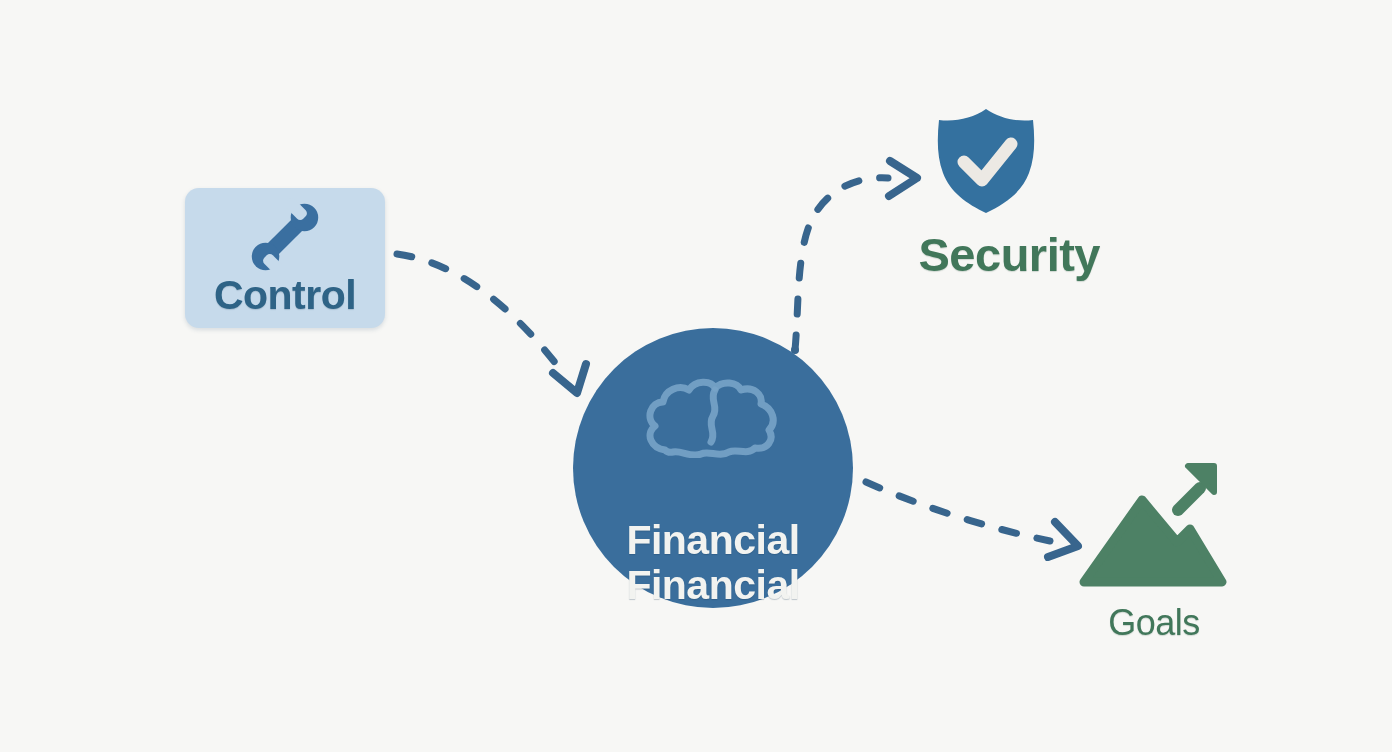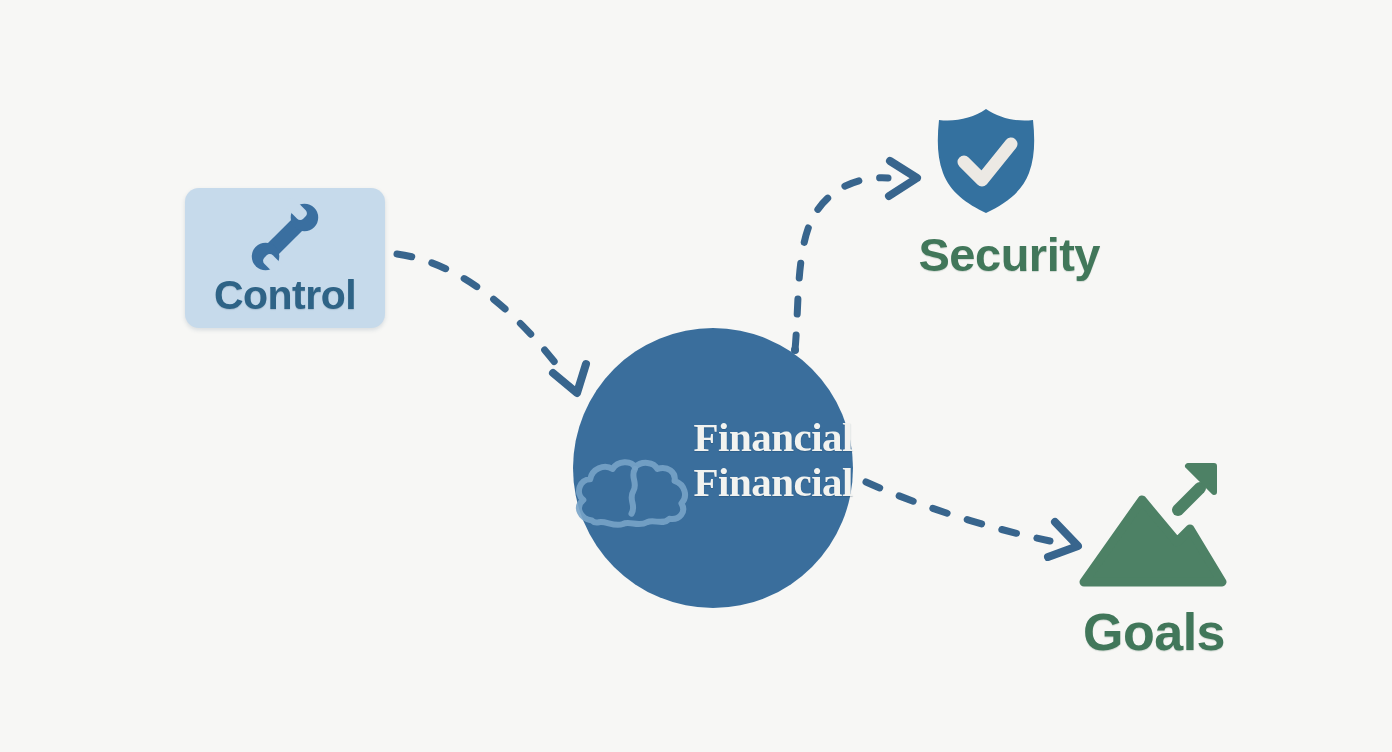--- a/index.html
+++ b/index.html
@@ -62,23 +62,23 @@
   }
 
   
   .wellness-circle {
     position: absolute;
     left: 573px; top: 328px;
     width: 280px; height: 280px;
     border-radius: 50%;
     background: var(--circle-bg, #3a6e9c);
     display: flex;
+    flex-direction: column;
     align-items: center;
-    justify-content: flex-start;
-    font-family: Liberation Serif, serif;
+    justify-content: space-between;
   }
   .brain-svg { margin-top: 50px; }
   .brain-stroke {
     fill: none;
     stroke: var(--brain-outline, #78a3c8);
     stroke-width: 7;
     stroke-linecap: round;
     stroke-linejoin: round;
     opacity: 0.9;
   }
@@ -133,22 +133,22 @@
     fill: var(--mountain, #4d8165);
     stroke: var(--mountain, #4d8165);
     stroke-width: 6;
     stroke-linejoin: round;
   }
   .goals-label {
     position: absolute;
     left: 1064px; top: 602px;
     width: 180px;
     text-align: center;
-    font-size: 52px;
-    font-weight: bold;
+    font-size: 36px;
+    font-weight: normal;
     letter-spacing: -0.5px;
     color: var(--goals-label, #41775a);
     text-shadow: 0 1px 1px rgba(30, 70, 50, 0.18);
   }
 </style>
 </head>
 <body>
 
 <div class="canvas">
 

